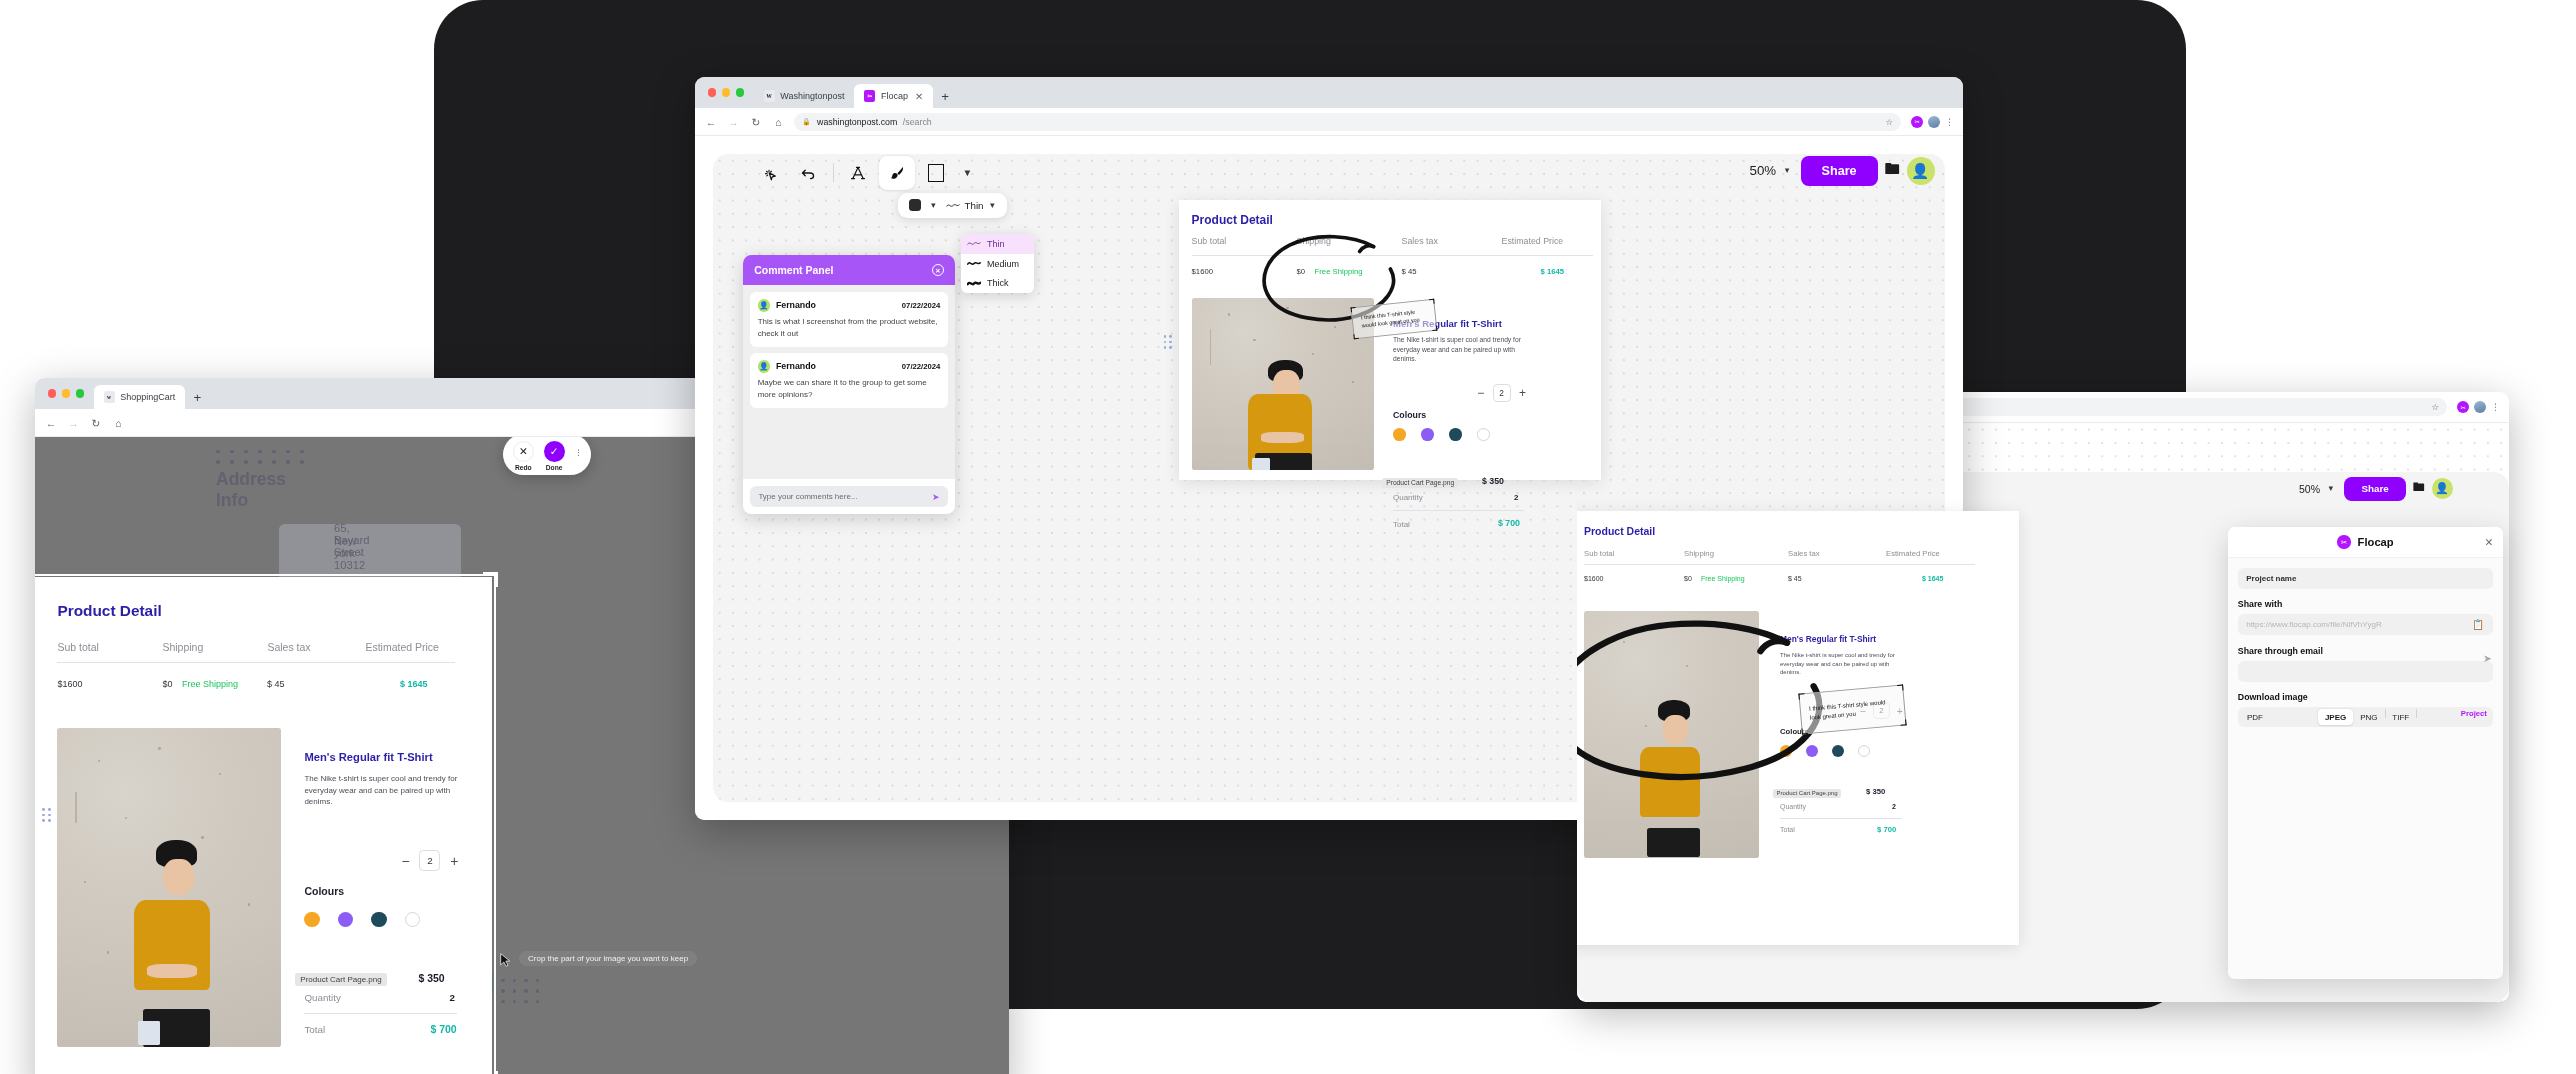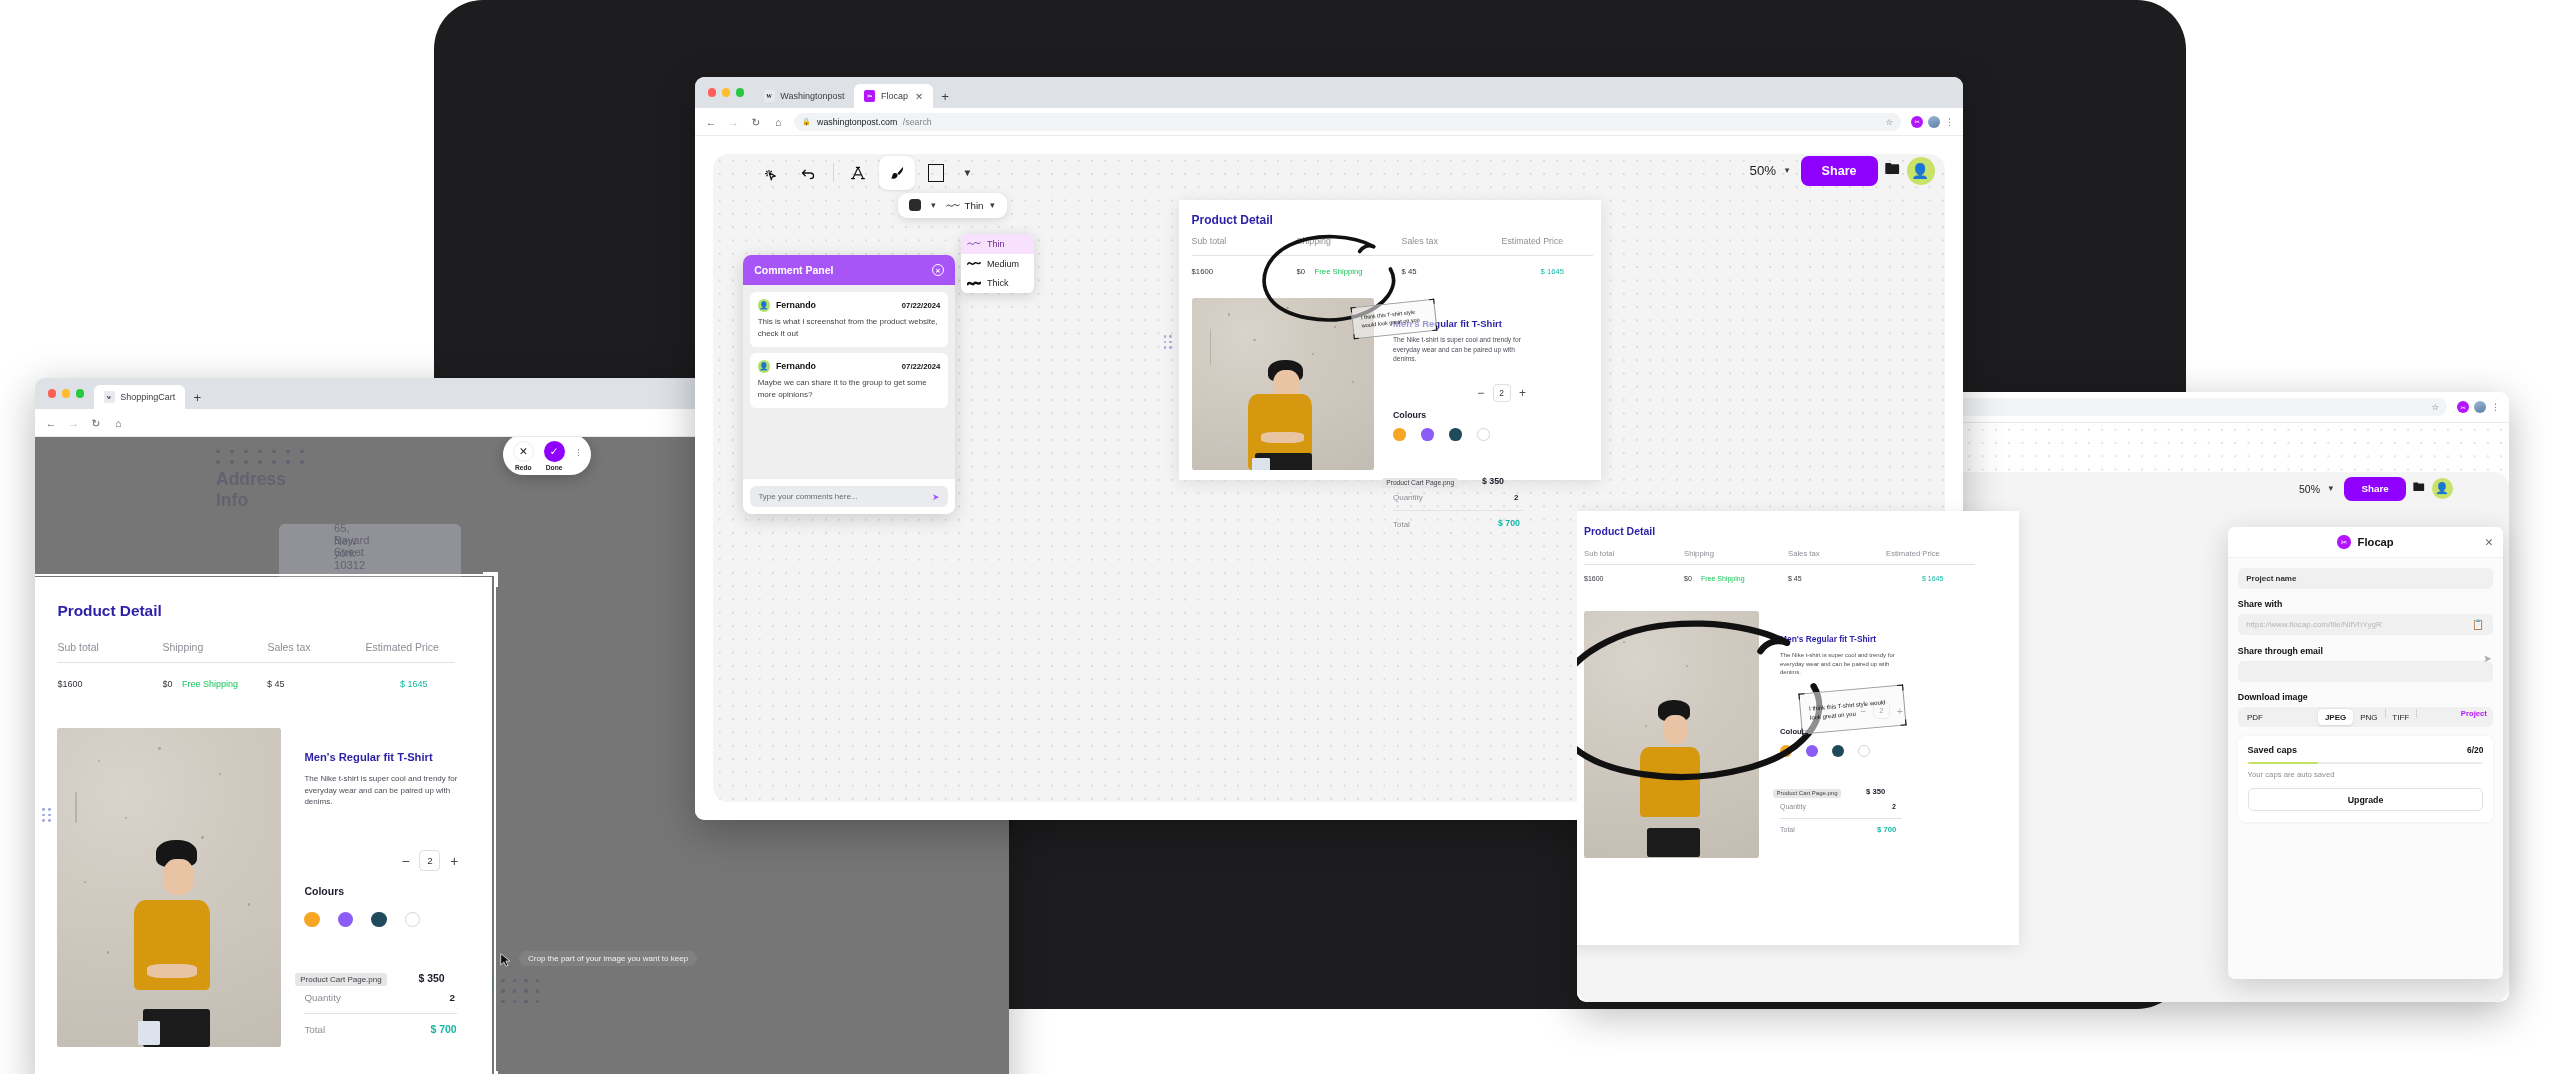--- a/index.html
+++ b/index.html
@@ -196,21 +196,21 @@
     position:absolute; background:#fff;
     box-shadow: 0 2.8px 15.4px rgba(0,0,0,.11);
     z-index: 20;
   }
   .pd-title { color:#2b1fa8; font-weight:700; }
   .pd-head-row { display:flex; }
   .pd-head-row span { color:#8d8d96; }
   .pd-rule { height:0.7px; background:#e2e2e6; }
   .pd-val-row { display:flex; }
   .free-ship { color:#16c65a; font-weight:400; }
-  .est-price { color:#14b8a6; font-weight:400; }
+  .est-price { color:#14b8a6; font-weight:700; }
   .prod-img {
     background:
       linear-gradient(180deg, rgba(0,0,0,0) 58%, rgba(0,0,0,0.02) 100%),
       radial-gradient(circle at 30% 20%, #d9d4cb 0%, #cfc9c0 40%, #c6c0b6 100%);
     position:relative; overflow:hidden; border-radius:2.8px;
   }
   .prod-img .speck { position:absolute; background:#7a7266; border-radius:50%; opacity:.45;}
   .fig-head { position:absolute; background:#161616; border-radius:46% 46% 30% 30%; }
   .fig-face { position:absolute; background:#e8c3a4; border-radius:42%; }
   .fig-body { position:absolute; background:#d6980f; border-radius:16% 16% 6% 6%; }
@@ -647,31 +647,20 @@
     <div class="fmt-row">
       <span class="fmt">PDF</span>
       <span class="fmt sel">JPEG</span>
       <span class="fmt">PNG</span>
       <span class="fmt-div"></span>
       <span class="fmt">TIFF</span>
       <span class="fmt-div"></span>
       <span class="dl-link">Project</span>
     </div>
 
-    <div class="caps-card">
-      <div class="caps-top">
-        <span class="caps-title">Saved caps</span>
-        <span class="caps-count">6/20</span>
-      </div>
-      <div class="caps-bar">
-        <div class="caps-fill" id="capsfill" style="width: 30%;"></div>
-      </div>
-      <div class="caps-note">Your caps are auto saved</div>
-      <div class="upgrade">Upgrade</div>
-    </div>
   </div>
 </div>
 
 <div class="browser" style="left:695px; top:77px; width:1268px; height:743px;">
 
   <div class="tabbar">
     <div class="traffic">
       <span class="dot r"></span>
       <span class="dot y"></span>
       <span class="dot g"></span>

